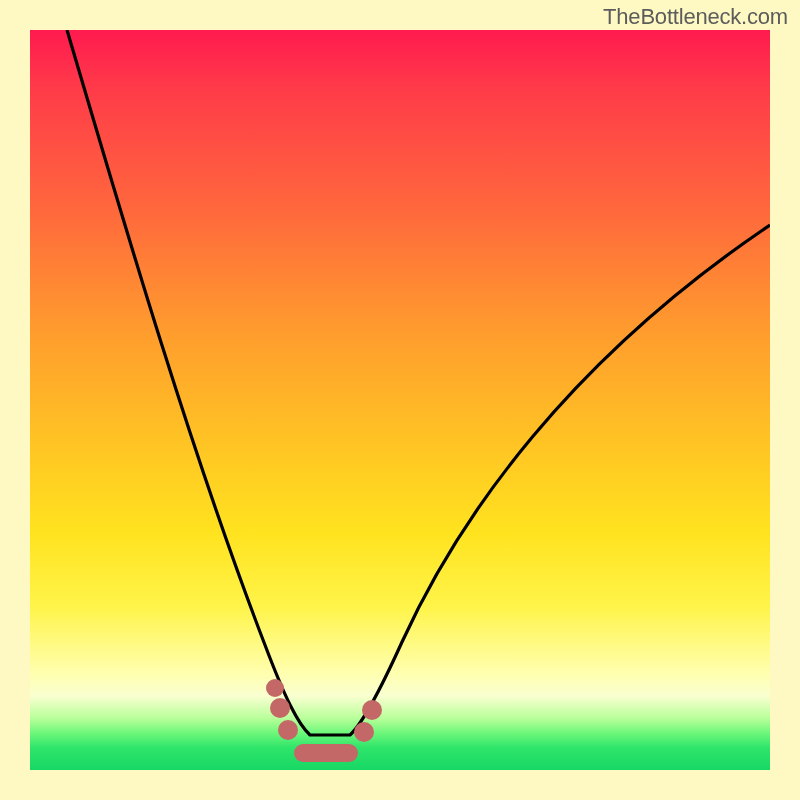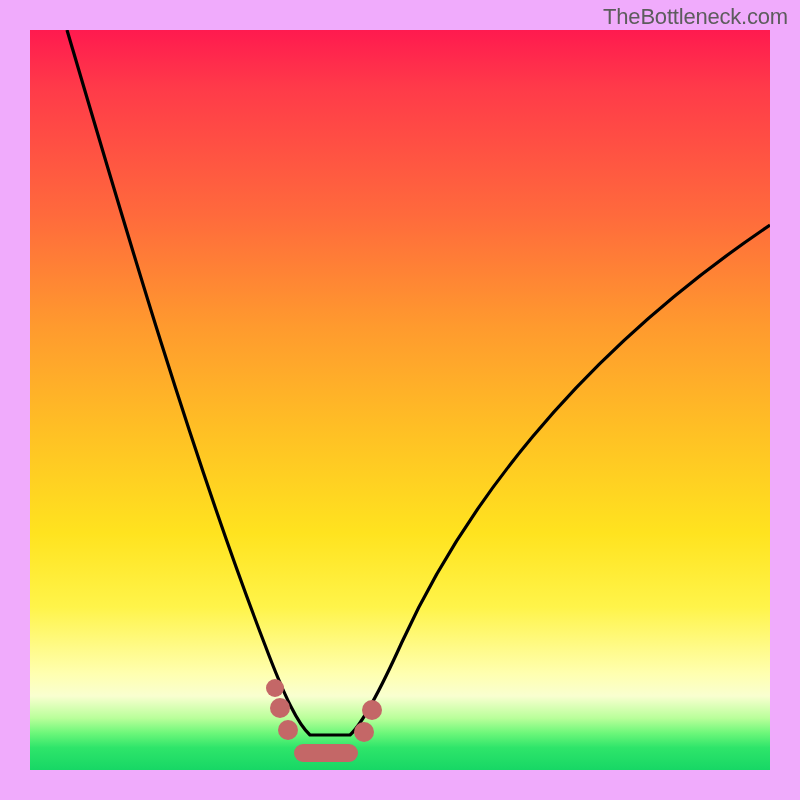--- a/index.html
+++ b/index.html
@@ -7,21 +7,21 @@
     padding: 0;
     background: #000;
     width: 800px;
     height: 800px;
     overflow: hidden;
     font-family: Arial, Helvetica, sans-serif;
   }
   .outer {
     width: 800px;
     height: 800px;
-    background: #f0abfc;
+    background: #fef9c3;
     position: relative;
   }
   .watermark {
     position: absolute;
     top: 4px;
     right: 12px;
     color: #5c5c5c;
     font-size: 22px;
     font-weight: 500;
     letter-spacing: -0.2px;

